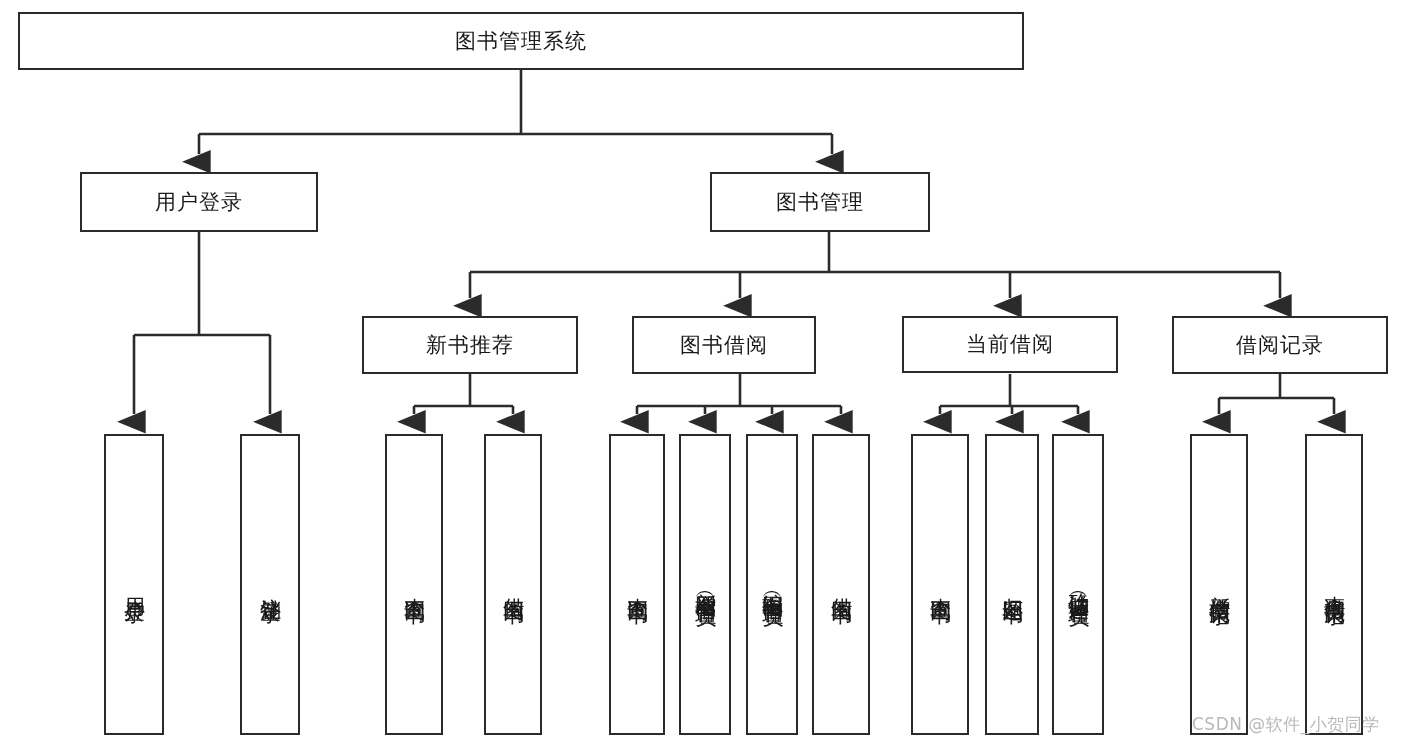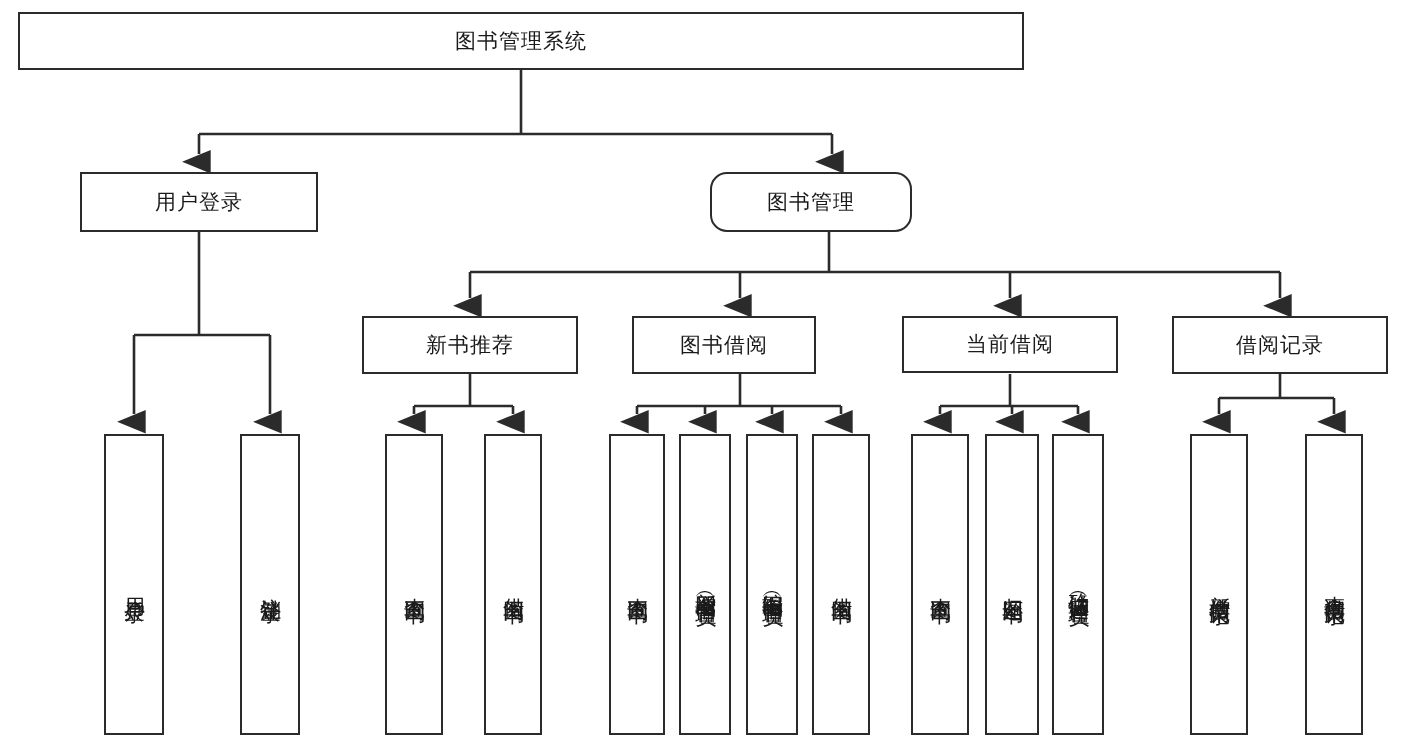--- a/index.html
+++ b/index.html
@@ -119,21 +119,21 @@
     </g>
   </svg>
 
   <div class="node" style="left:18px;top:12px;width:1006px;height:58px;">
     <span class="node-label">图书管理系统</span>
   </div>
 
   <div class="node" style="left:80px;top:172px;width:238px;height:60px;">
     <span class="node-label">用户登录</span>
   </div>
-  <div class="node" style="left:710px;top:172px;width:202px;height:60px;border-radius:17px;">
+  <div class="node" style="left:710px;top:172px;width:220px;height:60px;">
     <span class="node-label">图书管理</span>
   </div>
 
   <div class="node" style="left:362px;top:316px;width:216px;height:58px;">
     <span class="node-label">新书推荐</span>
   </div>
   <div class="node" style="left:632px;top:316px;width:184px;height:58px;">
     <span class="node-label">图书借阅</span>
   </div>
   <div class="node" style="left:902px;top:316px;width:216px;height:57px;">
@@ -180,14 +180,15 @@
     <span class="node-label">确认归还（管理员）</span>
   </div>
 
   <div class="node vertical" style="left:1190px;top:434px;width:58px;height:301px;">
     <span class="node-label">新增借阅记录</span>
   </div>
   <div class="node vertical" style="left:1305px;top:434px;width:58px;height:301px;">
     <span class="node-label">查询借阅记录</span>
   </div>
 
+  <div class="watermark" style="left:1192px;top:713px;">CSDN @软件_小贺同学</div>
 
 </div>
 
 </body></html>

